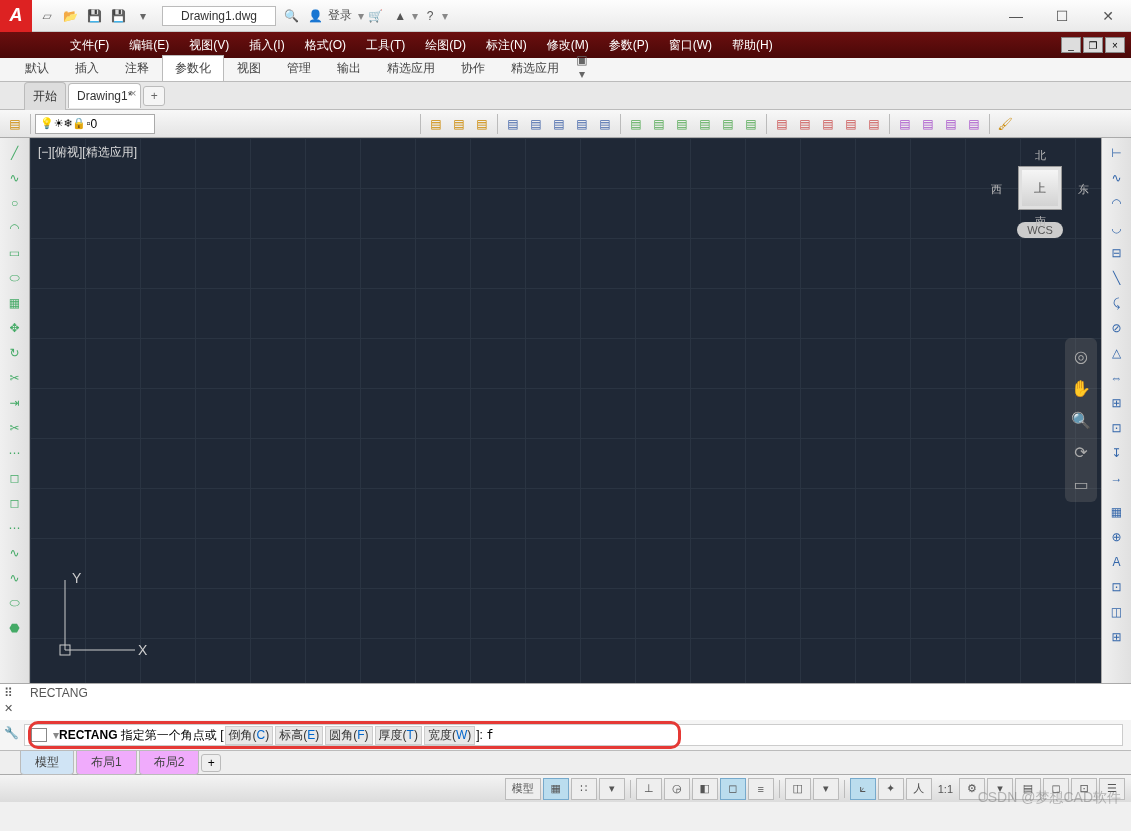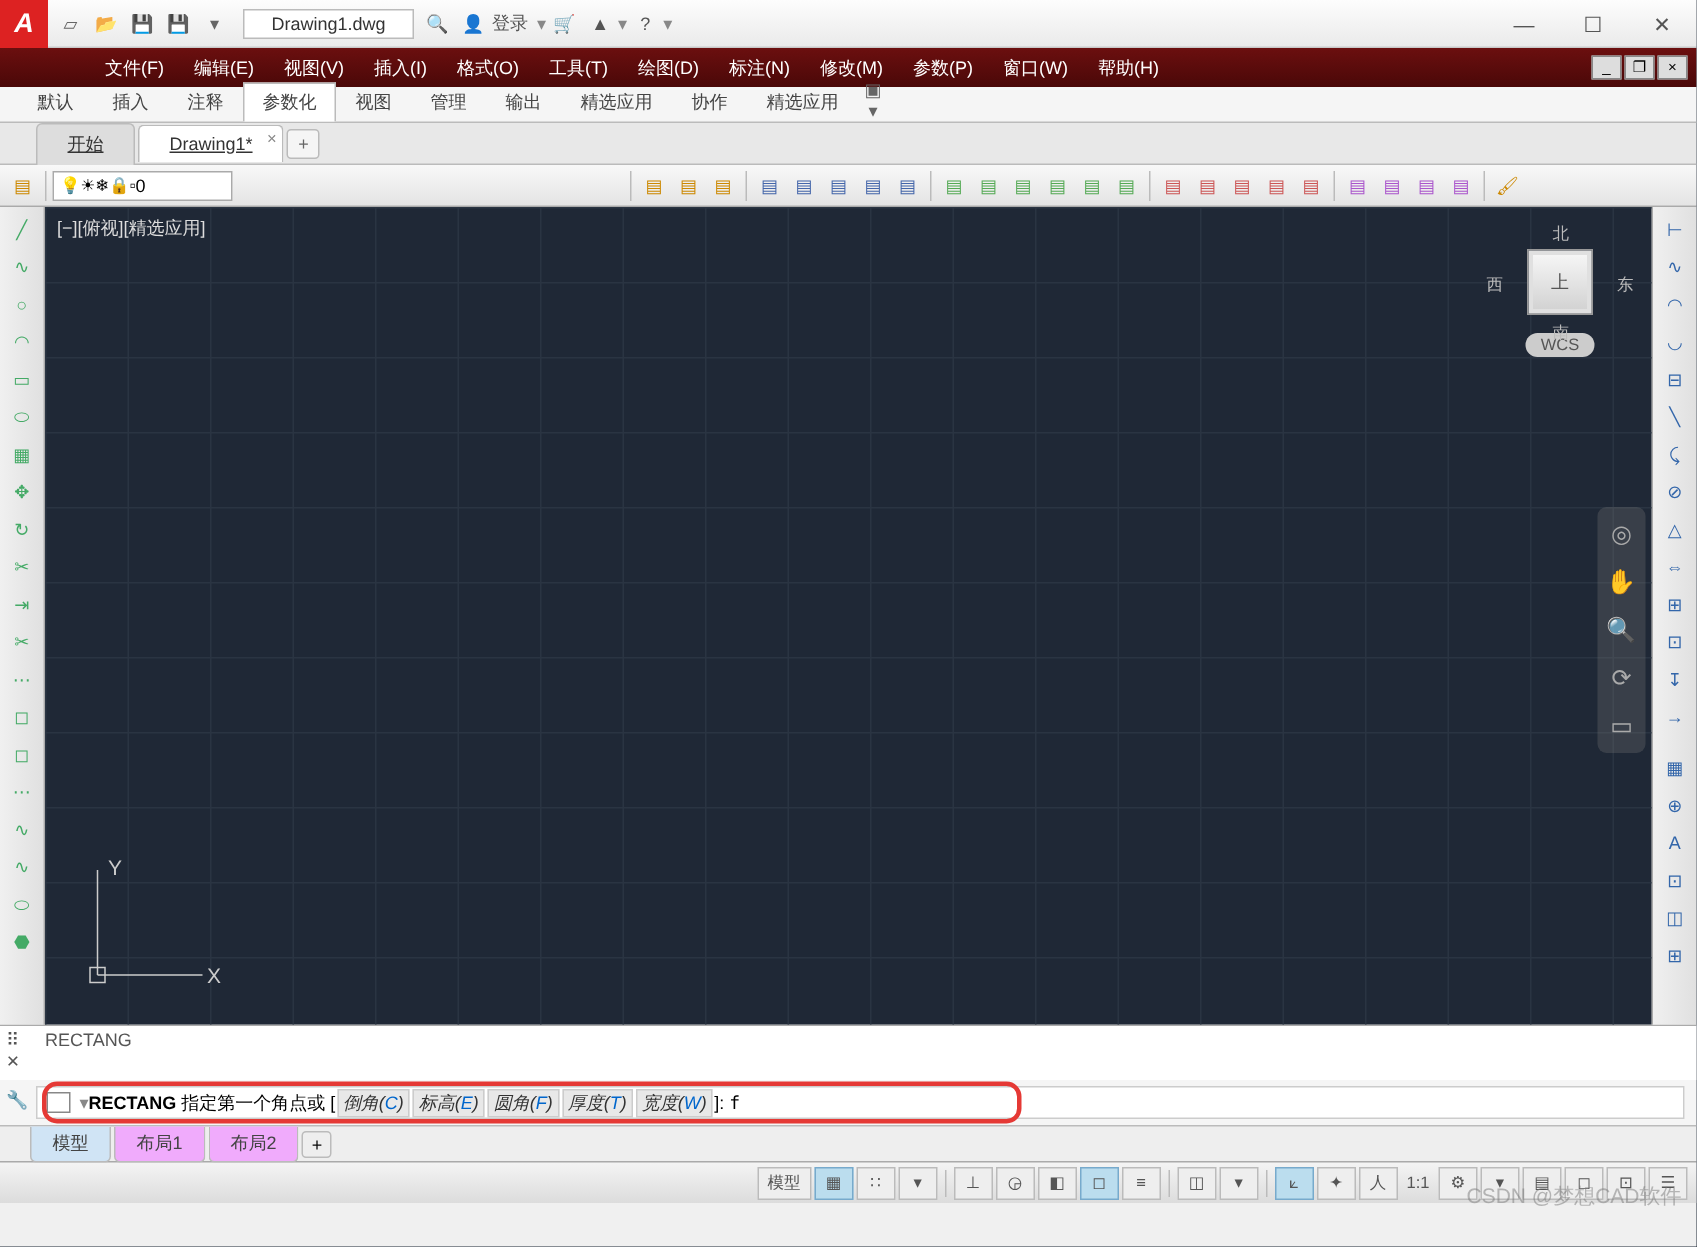--- a/index.html
+++ b/index.html
@@ -20,21 +20,21 @@
 .menu-item{color:#fff;padding:4px 10px;font-size:12px;}
 .mdi-ctrl{margin-left:auto;display:flex;padding-right:6px;}
 .mdi-btn{width:20px;height:16px;background:#ddd;border:1px solid #888;margin-left:2px;font-size:10px;display:flex;align-items:center;justify-content:center;}
 
 .ribbon-tabs{height:24px;background:#f5f5f5;border-bottom:1px solid #bbb;display:flex;align-items:flex-end;padding-left:12px;}
 .rtab{padding:4px 12px;color:#444;border:1px solid transparent;border-bottom:none;}
 .rtab.active{background:#fff;border-color:#bbb;}
 .rtab-expand{width:20px;text-align:center;color:#666;}
 
 .doc-tabs{height:28px;background:#e8e8e8;border-bottom:1px solid #bbb;display:flex;align-items:center;padding-left:24px;gap:2px;}
-.dtab{padding:5px 20px;background:#ddd;border:1px solid #bbb;border-bottom:none;border-radius:4px 4px 0 0;color:#333;position:relative;text-decoration:underline;}
+.dtab{padding:5px 8px;background:#ddd;border:1px solid #bbb;border-bottom:none;border-radius:4px 4px 0 0;color:#333;position:relative;}
 .dtab.active{background:#fff;}
 .dtab .close{position:absolute;right:4px;top:3px;color:#888;font-size:11px;}
 .dtab-add{width:22px;height:20px;border:1px solid #bbb;border-radius:3px;display:flex;align-items:center;justify-content:center;color:#666;background:#f5f5f5;}
 
 .toolbar-row{height:28px;background:linear-gradient(#f8f8f8,#e4e4e4);border-bottom:1px solid #aaa;display:flex;align-items:center;padding:0 4px;gap:1px;}
 .tb-sep{width:1px;height:20px;background:#bbb;margin:0 3px;}
 .tb-btn{width:22px;height:22px;display:flex;align-items:center;justify-content:center;border:1px solid transparent;}
 .layer-sel{width:120px;height:20px;border:1px solid #aaa;background:#fff;display:flex;align-items:center;padding:0 4px;font-size:11px;}
 
 .workspace{display:flex;height:545px;}
@@ -56,21 +56,21 @@
 .nav-ico{width:24px;height:24px;color:#aaa;display:flex;align-items:center;justify-content:center;font-size:16px;}
 
 .cmd-area{border-top:1px solid #aaa;background:#f5f5f5;}
 .cmd-hist{height:36px;padding:2px 6px 2px 30px;color:#555;font-family:Consolas,monospace;font-size:12px;line-height:15px;position:relative;background:#fff;}
 .cmd-hist .handle{position:absolute;left:4px;top:2px;width:18px;height:30px;display:flex;flex-direction:column;justify-content:space-around;}
 .cmd-line-wrap{position:relative;padding:4px 8px 4px 24px;}
 .cmd-highlight{position:absolute;left:28px;right:450px;top:1px;bottom:1px;border:3px solid #e53935;border-radius:10px;pointer-events:none;}
 .cmd-line{display:flex;align-items:center;background:#fff;border:1px solid #ccc;height:22px;padding:0 6px;font-family:Consolas,monospace;}
 .cmd-icon{width:16px;height:14px;border:1px solid #888;margin-right:6px;}
 .cmd-cmd{font-weight:bold;}
-.cmd-opt{background:#e8e8e8;border:1px solid #ccc;padding:0 3px;margin:0 1px;color:#333;font-style:italic;}
+.cmd-opt{background:#e8e8e8;border:1px solid #ccc;padding:0 3px;margin:0 1px;color:#333;}
 .cmd-opt .key{color:#06c;}
 .cmd-input{border:none;outline:none;font-family:inherit;font-size:12px;width:40px;}
 .cmd-wrench{position:absolute;left:4px;top:6px;color:#666;}
 
 .layout-tabs{height:24px;background:#eee;border-top:1px solid #bbb;display:flex;align-items:center;padding-left:20px;gap:2px;}
 .ltab{padding:3px 14px;background:#f0abfc;border:1px solid #bbb;border-radius:0 0 4px 4px;border-top:none;color:#444;}
 .ltab.active{background:#d0e4f5;}
 .ltab-add{width:20px;height:18px;border:1px solid #bbb;border-radius:3px;display:flex;align-items:center;justify-content:center;}
 
 .statusbar{height:28px;background:linear-gradient(#f4f4f4,#dcdcdc);border-top:1px solid #aaa;display:flex;align-items:center;padding:0 6px;justify-content:flex-end;gap:2px;}

